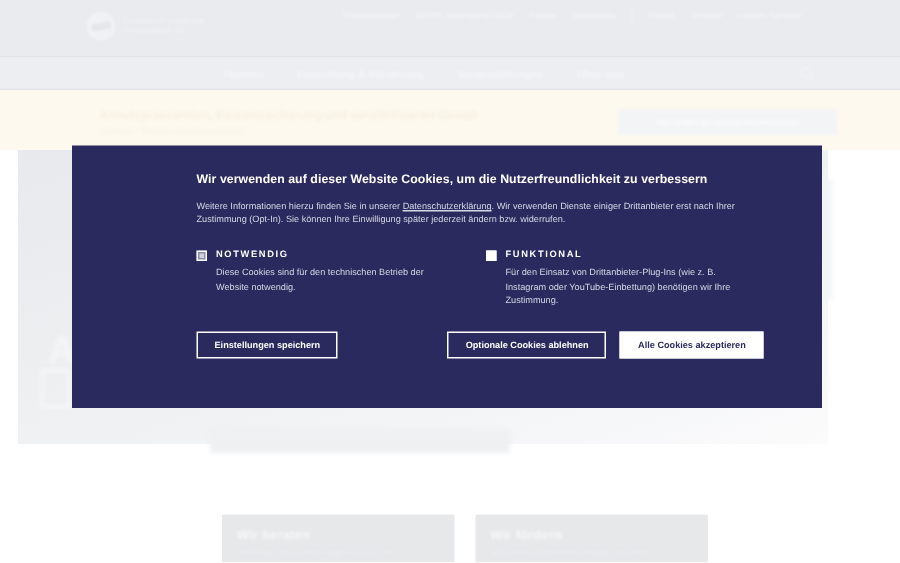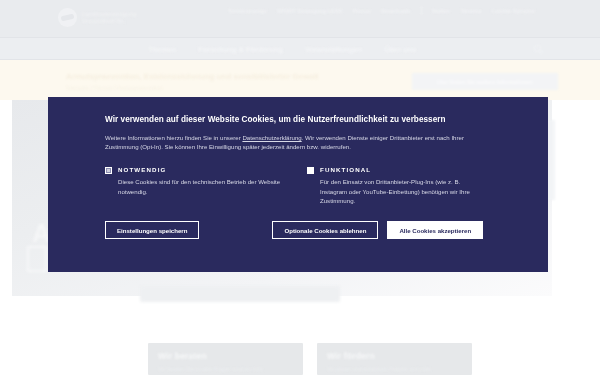--- a/index.html
+++ b/index.html
@@ -100,21 +100,21 @@
     width:155px; height:32px; background:#e6e8ea; border-radius:1px;
     padding:8px 10px; filter: blur(0.5px);
   }
   .card h4 { font-size:8.5px; font-weight:800; color:#f7f8f9; letter-spacing:.2px; filter: blur(0.9px); }
   .card p { margin-top:5px; font-size:5.2px; color:#eceef0; filter: blur(1.1px); white-space:nowrap; }
 
   
   .modal {
     position:absolute; left:48px; top:97px; width:500px; height:175px;
     background:#2a2a5e; z-index:20;
-    padding:12px 57px 0 57px;
+    padding:12px 57px 0 83px;
   }
   .modal-title {
     font-size:8.2px; font-weight:700; color:#ffffff; line-height:12px;
     margin-top:5px; letter-spacing:.05px;
   }
   .modal-body {
     margin-top:7px; font-size:6.1px; line-height:9.2px; color:#d7d8e6; max-width:392px;
   }
   .modal-body a { color:#d7d8e6; text-decoration:underline; }
 

